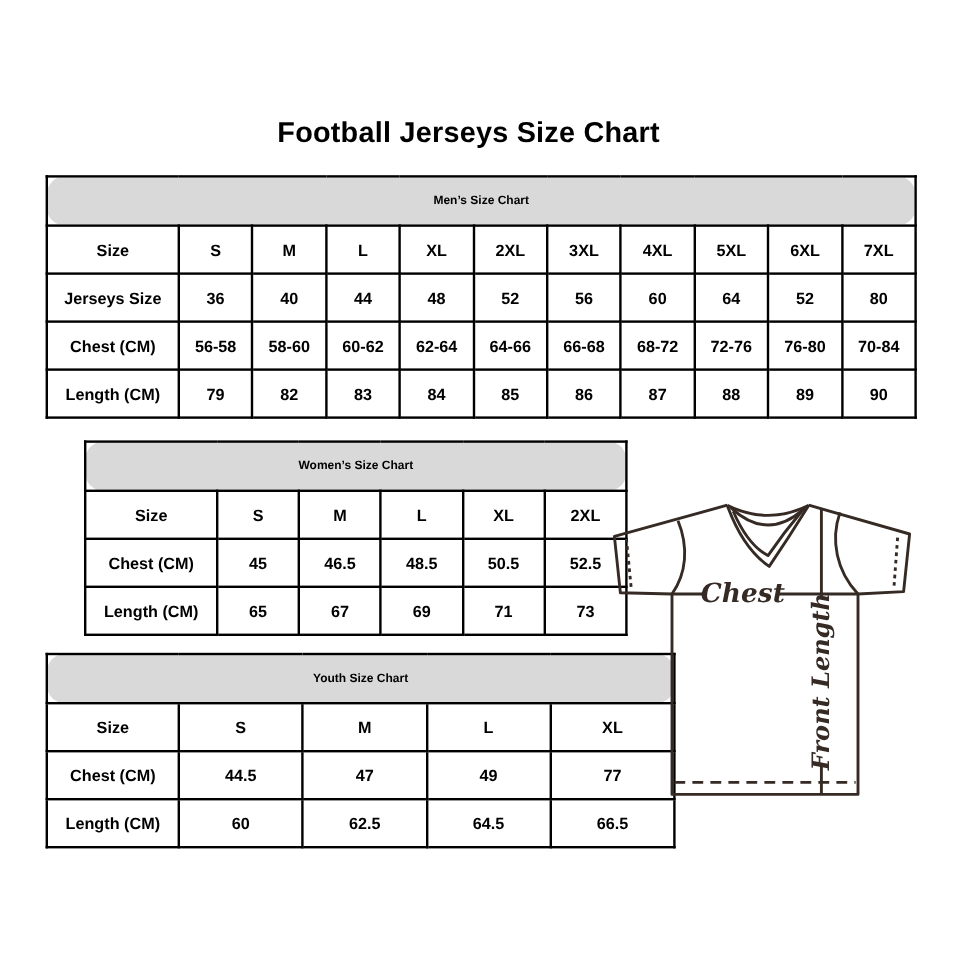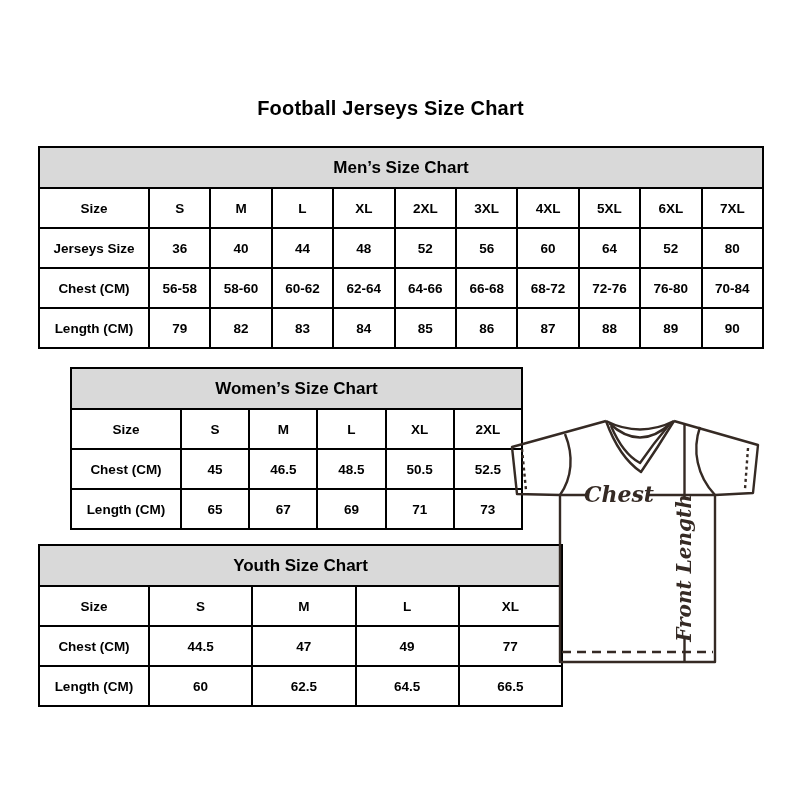--- a/index.html
+++ b/index.html
@@ -8,33 +8,33 @@
     --text:#000000;
     --diagram-stroke:#352a24;
   }
   html,body{margin:0;padding:0;background:#ffffff;}
   #page{
     position:relative;width:800px;height:800px;background:#ffffff;
     font-family:"Liberation Sans",sans-serif;overflow:hidden;
   }
   #title{
     position:absolute;top:97px;left:0;width:781px;text-align:center;
-    font-size:20px;font-weight:bold;color:var(--text);letter-spacing:.2px;
+    font-size:24px;font-weight:bold;color:var(--text);letter-spacing:.2px;
   }
   table.size-table{
     position:absolute;border-collapse:collapse;table-layout:fixed;background:#fff;
   }
   table.size-table td{
     border:2px solid var(--border);
     text-align:center;vertical-align:middle;
     font-weight:bold;font-size:13.5px;color:var(--text);
     height:38px;padding:0 2px;overflow:hidden;white-space:nowrap;
   }
   table.size-table td.thead{
-    background:var(--header-bg);font-size:17px;height:39px;
+    background:var(--header-bg);font-size:10px;height:39px;border-radius:15px;
   }
   #mens-table{left:38px;top:146px;width:726px;}
   #womens-table{left:38px;top:367px;width:453px;margin-left:32px;}
   #youth-table{left:38px;top:544px;width:525px;}
   #jersey{
     position:absolute;left:490px;top:400px;width:280px;height:285px;
     color:var(--diagram-stroke);
   }
   #jersey path{fill:none;stroke:currentColor;stroke-width:2.4;stroke-linejoin:round;stroke-linecap:butt;}
   #jersey text{

